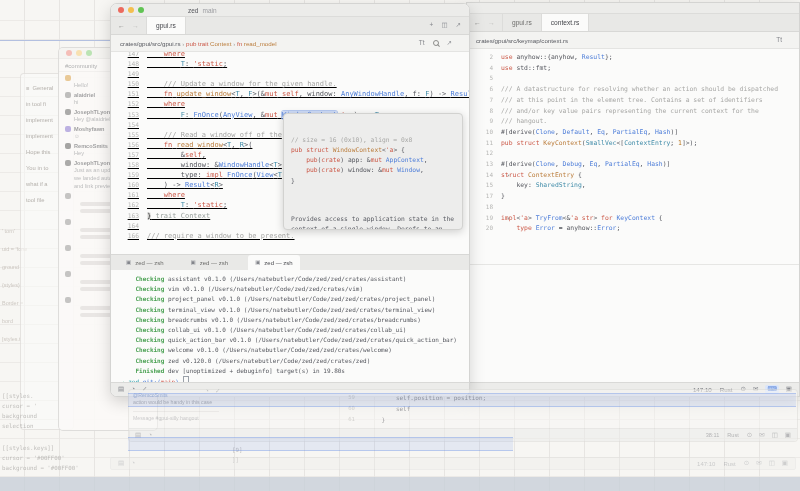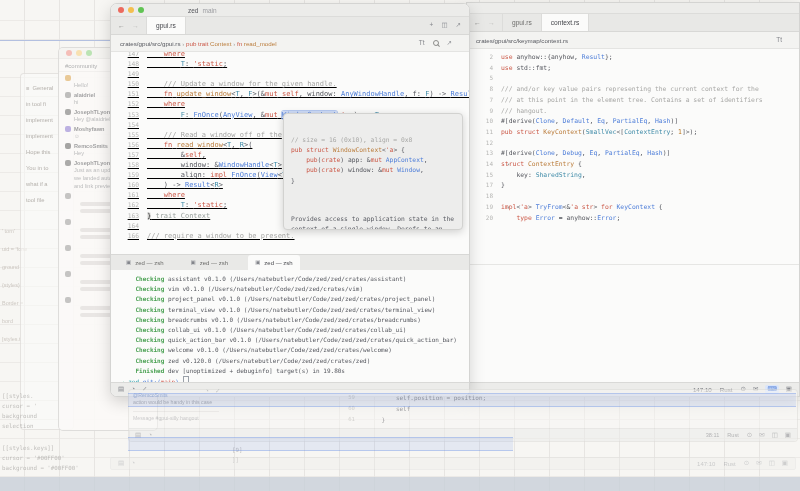--- a/index.html
+++ b/index.html
@@ -244,22 +244,23 @@
     </div>
     <div class="crumb">
       <span><span class="sg-p">crates/gpui/src/keymap/context.rs</span></span>
       <span class="grow"></span>
       <span class="chrome-icons"><span class="ic">Tt</span></span>
     </div>
     <div class="editor" id="rw-editor">
         <div class="cl"><span class="gut">2</span><span class="ct"><span class="sg-k">use</span><span class="sg-p"> anyhow::{anyhow, </span><span class="sg-t">Result</span><span class="sg-p">};</span></span></div>
         <div class="cl"><span class="gut">4</span><span class="ct"><span class="sg-k">use</span><span class="sg-p"> std::fmt;</span></span></div>
         <div class="cl"><span class="gut">5</span><span class="ct"></span></div>
+        <div class="cl"><span class="gut">6</span><span class="ct"><span class="sg-c">/// A datastructure for resolving whether an action should be dispatched</span></span></div>
+        <div class="cl"><span class="gut">7</span><span class="ct"><span class="sg-c">/// at this point in the element tree. Contains a set of identifiers</span></span></div>
         <div class="cl"><span class="gut">8</span><span class="ct"><span class="sg-c">/// and/or key value pairs representing the current context for the</span></span></div>
-        <div class="cl"><span class="gut">7</span><span class="ct"><span class="sg-c">/// at this point in the element tree. Contains a set of identifiers</span></span></div>
         <div class="cl"><span class="gut">9</span><span class="ct"><span class="sg-c">/// hangout.</span></span></div>
         <div class="cl"><span class="gut">10</span><span class="ct"><span class="sg-p">#[derive(</span><span class="sg-t">Clone</span><span class="sg-p">, </span><span class="sg-t">Default</span><span class="sg-p">, </span><span class="sg-t">Eq</span><span class="sg-p">, </span><span class="sg-t">PartialEq</span><span class="sg-p">, </span><span class="sg-t">Hash</span><span class="sg-p">)]</span></span></div>
         <div class="cl"><span class="gut">11</span><span class="ct"><span class="sg-k">pub struct</span><span class="sg-p"> </span><span class="sg-f">KeyContext</span><span class="sg-p">(</span><span class="sg-g">SmallVec</span><span class="sg-p">&lt;[</span><span class="sg-g">ContextEntry</span><span class="sg-p">; </span><span class="sg-n">1</span><span class="sg-p">]&gt;);</span></span></div>
         <div class="cl"><span class="gut">12</span><span class="ct"></span></div>
         <div class="cl"><span class="gut">13</span><span class="ct"><span class="sg-p">#[derive(</span><span class="sg-t">Clone</span><span class="sg-p">, </span><span class="sg-t">Debug</span><span class="sg-p">, </span><span class="sg-t">Eq</span><span class="sg-p">, </span><span class="sg-t">PartialEq</span><span class="sg-p">, </span><span class="sg-t">Hash</span><span class="sg-p">)]</span></span></div>
         <div class="cl"><span class="gut">14<span class="fold">▾</span></span><span class="ct"><span class="sg-k">struct</span><span class="sg-p"> </span><span class="sg-f">ContextEntry</span><span class="sg-p"> {</span></span></div>
         <div class="cl"><span class="gut">15</span><span class="ct"><span class="sg-p">    key: </span><span class="sg-g">SharedString</span><span class="sg-p">,</span></span></div>
         <div class="cl"><span class="gut">17</span><span class="ct"><span class="sg-p">}</span></span></div>
         <div class="cl"><span class="gut">18</span><span class="ct"></span></div>
         <div class="cl"><span class="gut">19<span class="fold">▾</span></span><span class="ct"><span class="sg-k">impl</span><span class="sg-p">&lt;</span><span class="sg-k">'a</span><span class="sg-p">&gt; </span><span class="sg-t">TryFrom</span><span class="sg-p">&lt;&amp;</span><span class="sg-k">'a</span><span class="sg-p"> </span><span class="sg-k">str</span><span class="sg-p">&gt; </span><span class="sg-k">for</span><span class="sg-p"> </span><span class="sg-t">KeyContext</span><span class="sg-p"> {</span></span></div>
@@ -314,21 +315,21 @@
           <div class="cl"><span class="gut">149</span><span class="ct"></span></div>
           <div class="cl"><span class="gut">150</span><span class="ct"><span class="sg-c">    /// Update a window for the given handle.</span></span></div>
           <div class="cl"><span class="gut">151</span><span class="ct"><span class="sg-p">    </span><span class="sg-k">fn</span><span class="sg-p"> </span><span class="sg-f">update_window</span><span class="sg-p">&lt;</span><span class="sg-g">T</span><span class="sg-p">, </span><span class="sg-g">F</span><span class="sg-p">&gt;(&amp;</span><span class="sg-k">mut</span><span class="sg-p"> </span><span class="sg-k">self</span><span class="sg-p">, window: </span><span class="sg-t">AnyWindowHandle</span><span class="sg-p">, f: </span><span class="sg-g">F</span><span class="sg-p">) -&gt; </span><span class="sg-t">Result</span></span></div>
           <div class="cl"><span class="gut">152</span><span class="ct"><span class="sg-p">    </span><span class="sg-k">where</span></span></div>
           <div class="cl"><span class="gut">153</span><span class="ct"><span class="sg-p">        </span><span class="sg-g">F</span><span class="sg-p">: </span><span class="sg-t">FnOnce</span><span class="sg-p">(</span><span class="sg-t">AnyView</span><span class="sg-p">, &amp;</span><span class="sg-k">mut</span><span class="sg-p"> </span><span class="sg-sel">WindowContext</span><span class="sg-p">&lt;</span><span class="sg-k">'_</span><span class="sg-p">&gt;) -&gt; </span><span class="sg-g">T</span><span class="sg-p">;</span></span></div>
           <div class="cl"><span class="gut">154</span><span class="ct"></span></div>
           <div class="cl"><span class="gut">155</span><span class="ct"><span class="sg-c">    /// Read a window off of the</span></span></div>
           <div class="cl"><span class="gut">156</span><span class="ct"><span class="sg-p">    </span><span class="sg-k">fn</span><span class="sg-p"> </span><span class="sg-f">read_window</span><span class="sg-p">&lt;</span><span class="sg-g">T</span><span class="sg-p">, </span><span class="sg-g">R</span><span class="sg-p">&gt;(</span></span></div>
           <div class="cl"><span class="gut">157</span><span class="ct"><span class="sg-p">        &amp;</span><span class="sg-k">self</span><span class="sg-p">,</span></span></div>
           <div class="cl"><span class="gut">158</span><span class="ct"><span class="sg-p">        window: &amp;</span><span class="sg-t">WindowHandle</span><span class="sg-p">&lt;</span><span class="sg-g">T</span><span class="sg-p">&gt;</span></span></div>
-          <div class="cl"><span class="gut">159</span><span class="ct"><span class="sg-p">        align: </span><span class="sg-k">impl</span><span class="sg-p"> </span><span class="sg-t">FnOnce</span><span class="sg-p">(</span><span class="sg-t">View</span><span class="sg-p">&lt;</span><span class="sg-g">T</span></span></div>
+          <div class="cl"><span class="gut">159</span><span class="ct"><span class="sg-p">        type: </span><span class="sg-k">impl</span><span class="sg-p"> </span><span class="sg-t">FnOnce</span><span class="sg-p">(</span><span class="sg-t">View</span><span class="sg-p">&lt;</span><span class="sg-g">T</span></span></div>
           <div class="cl"><span class="gut">160</span><span class="ct"><span class="sg-p">    ) -&gt; </span><span class="sg-t">Result</span><span class="sg-p">&lt;</span><span class="sg-g">R</span><span class="sg-p">&gt;</span></span></div>
           <div class="cl"><span class="gut">161</span><span class="ct"><span class="sg-p">    </span><span class="sg-k">where</span></span></div>
           <div class="cl"><span class="gut">162</span><span class="ct"><span class="sg-p">        </span><span class="sg-g">T</span><span class="sg-p">: </span><span class="sg-k">'static</span><span class="sg-p">;</span></span></div>
           <div class="cl"><span class="gut">163</span><span class="ct"><span class="sg-brk">}</span><span class="sg-hint"> trait Context</span></span></div>
           <div class="cl"><span class="gut">164</span><span class="ct"></span></div>
           <div class="cl"><span class="gut">166</span><span class="ct"><span class="sg-c">/// require a window to be present.</span></span></div>
         </div>
       <div class="popup">
         <div class="sig"><div><span class="sg-c">// size = 16 (0x10), align = 0x8</span></div><div><span class="sg-k">pub struct </span><span class="sg-f">WindowContext</span><span class="sg-p">&lt;</span><span class="sg-k">'a</span><span class="sg-p">&gt; {</span></div><div><span class="sg-p">    </span><span class="sg-k">pub</span><span class="sg-p">(</span><span class="sg-k">crate</span><span class="sg-p">) app: &amp;</span><span class="sg-k">mut</span><span class="sg-p"> </span><span class="sg-t">AppContext</span><span class="sg-p">,</span></div><div><span class="sg-p">    </span><span class="sg-k">pub</span><span class="sg-p">(</span><span class="sg-k">crate</span><span class="sg-p">) window: &amp;</span><span class="sg-k">mut</span><span class="sg-p"> </span><span class="sg-t">Window</span><span class="sg-p">,</span></div><div><span class="sg-p">}</span></div></div>
         <div class="docs"><div><span class="sg-d">Provides access to application state in the</span></div><div><span class="sg-d">context of a single window. Derefs to an</span></div></div>

